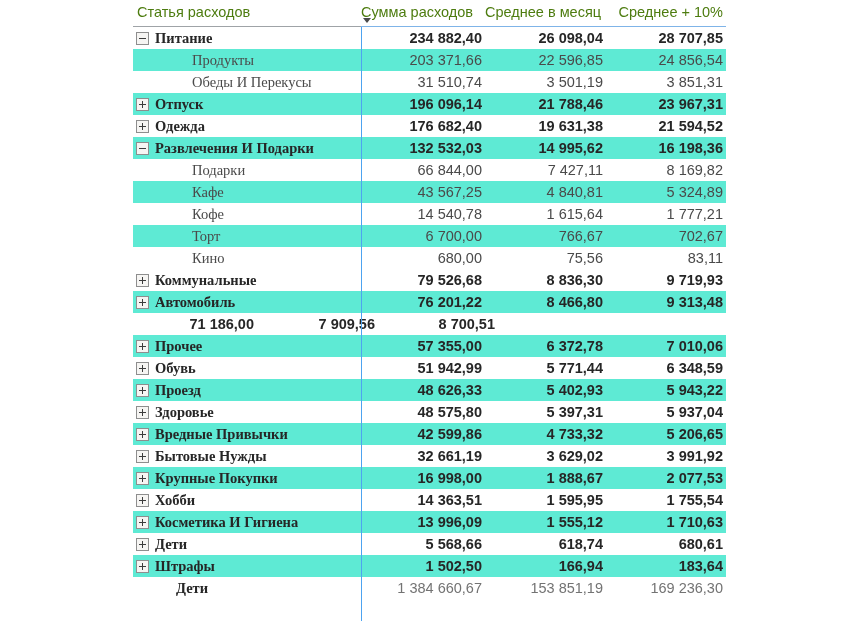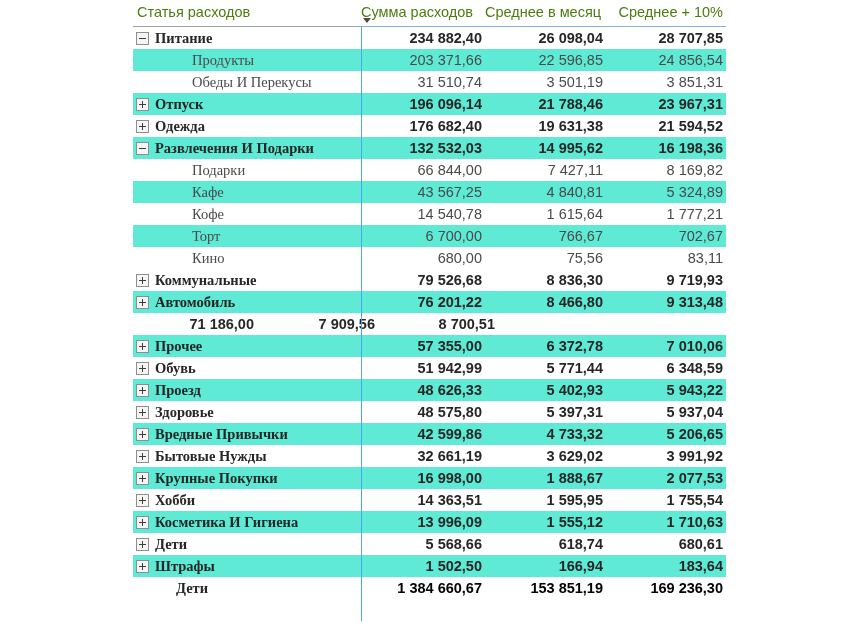--- a/index.html
+++ b/index.html
@@ -115,21 +115,21 @@
   
   .row.child .c0 .label { color: #4a4a4a; padding-left: 37px; }
   .row.child .c1,
   .row.child .c2,
   .row.child .c3 { color: #4a4a4a; font-weight: normal; }
 
   
   .row.total .c0 .label { font-weight: bold; color: #262626; padding-left: 21px; }
   .row.total .c1,
   .row.total .c2,
-  .row.total .c3 { font-weight: bold; color: #000000; }
+  .row.total .c3 { font-weight: normal; color: #737373; }
 
   
   .expander {
     width: 13px;
     height: 13px;
     margin-left: 3px;
     margin-right: 6px;
     flex: 0 0 13px;
     border: 1px solid #8e8e8e;
     background: #f6f5f3;

